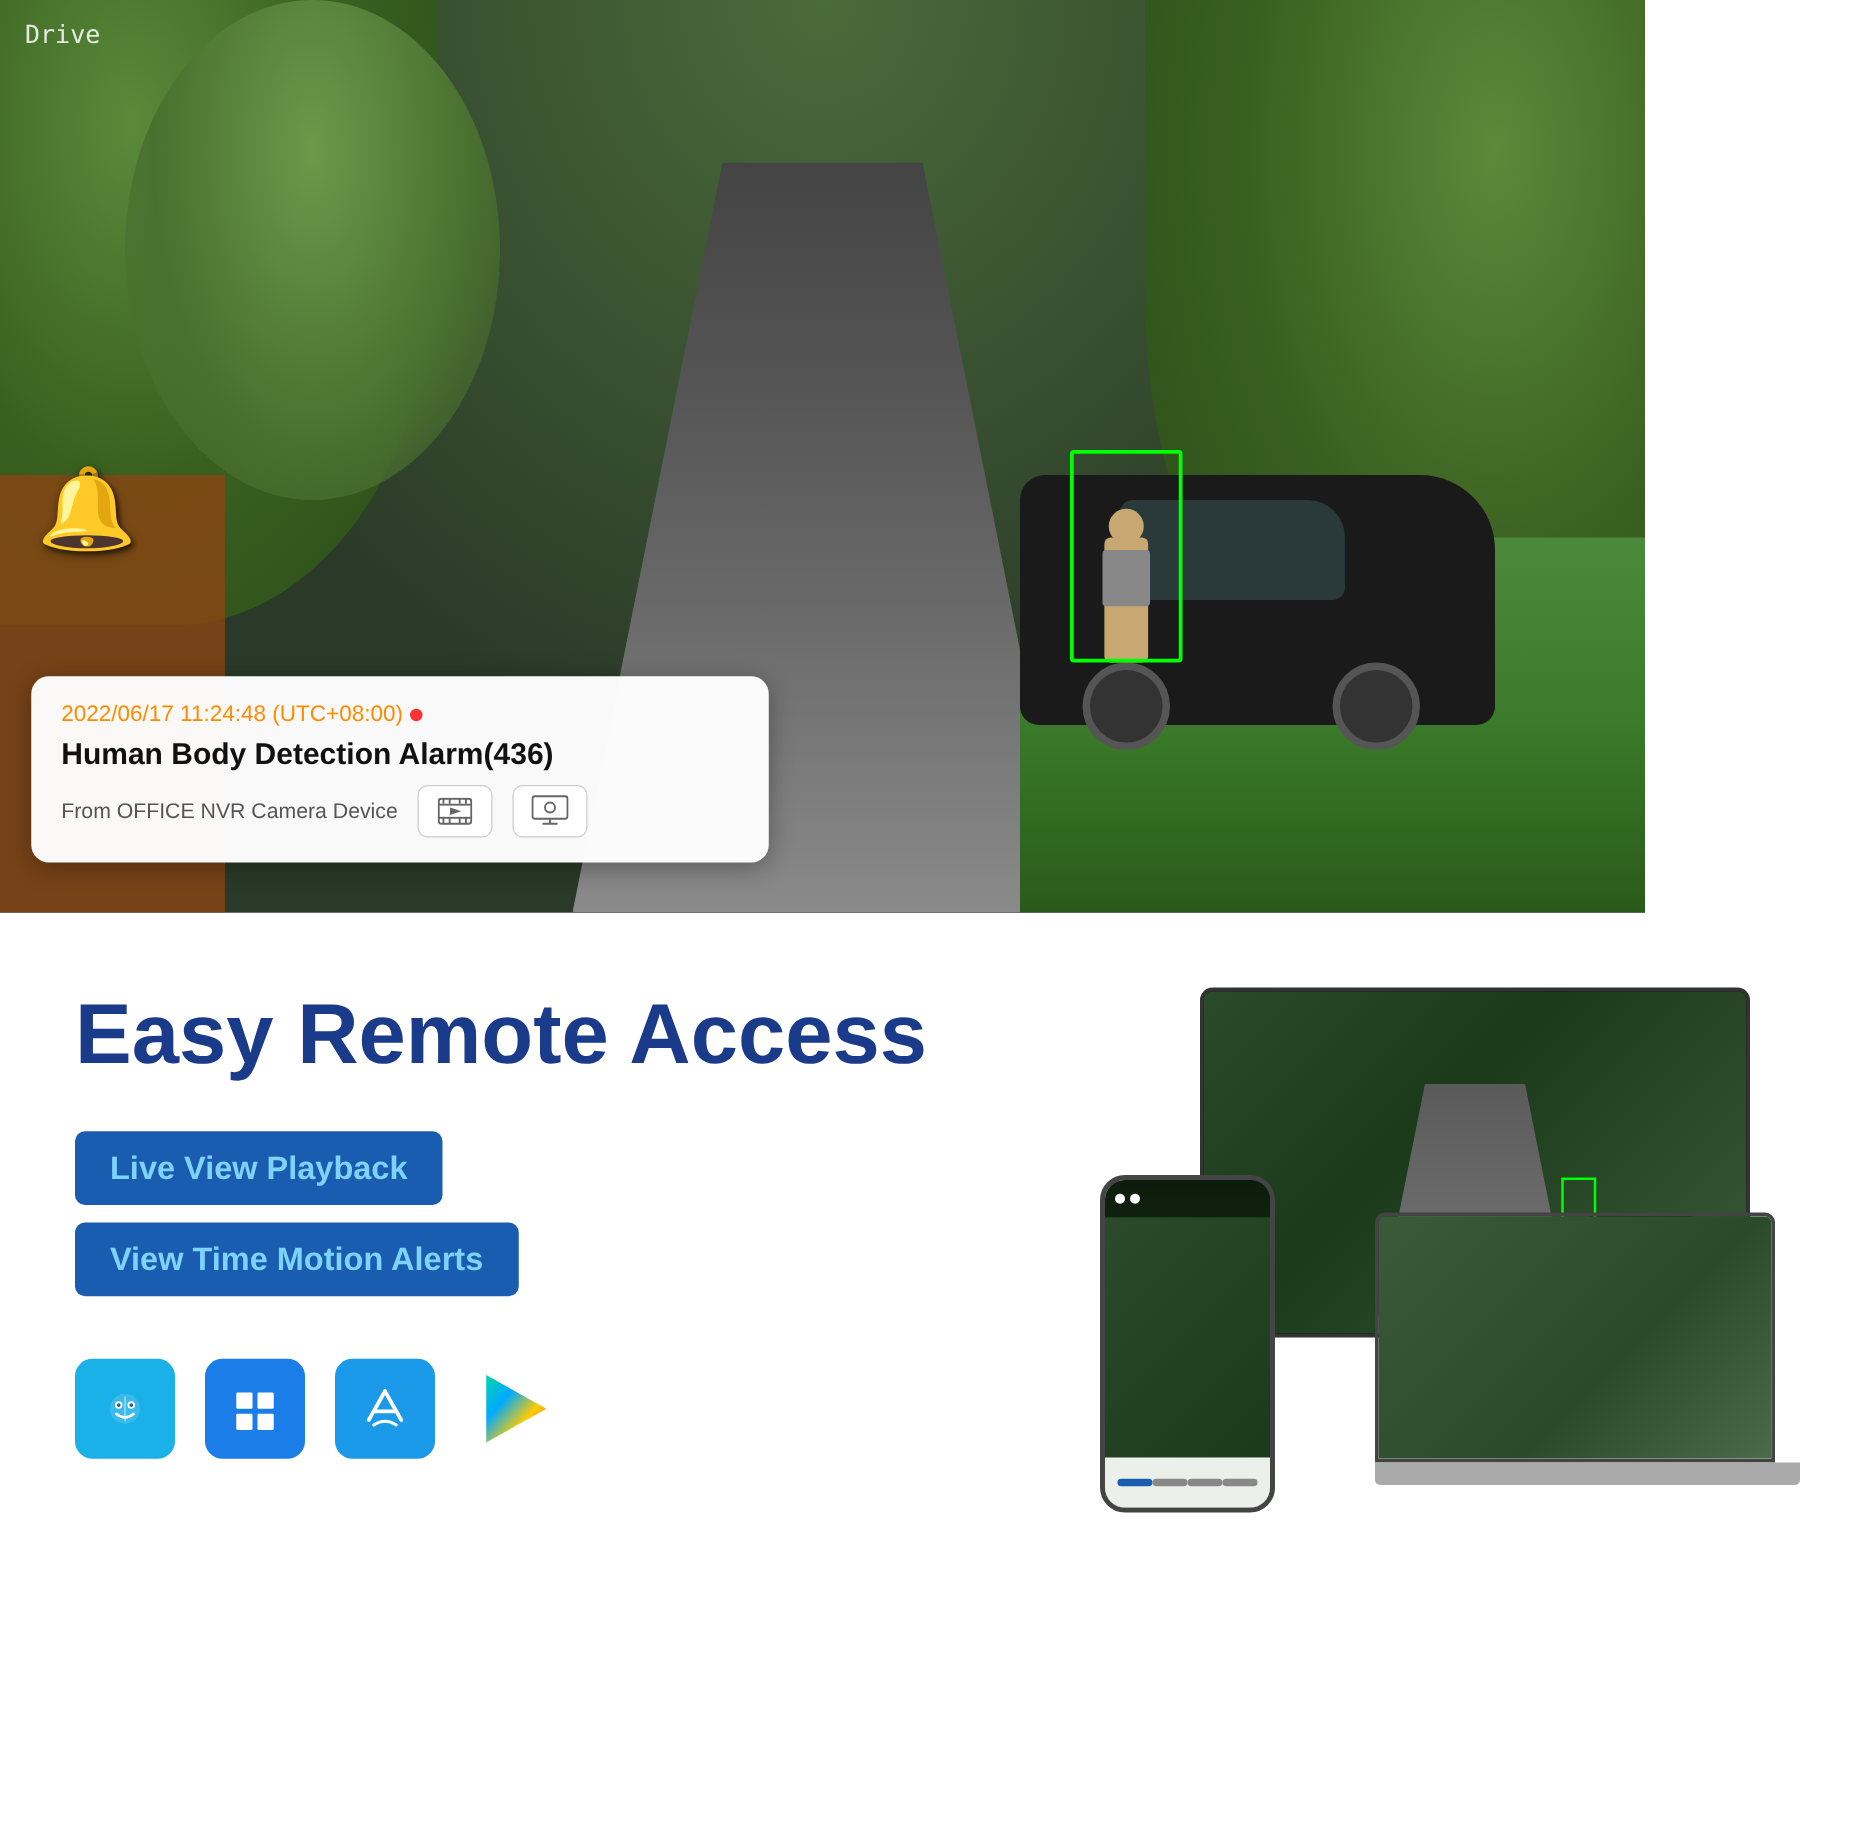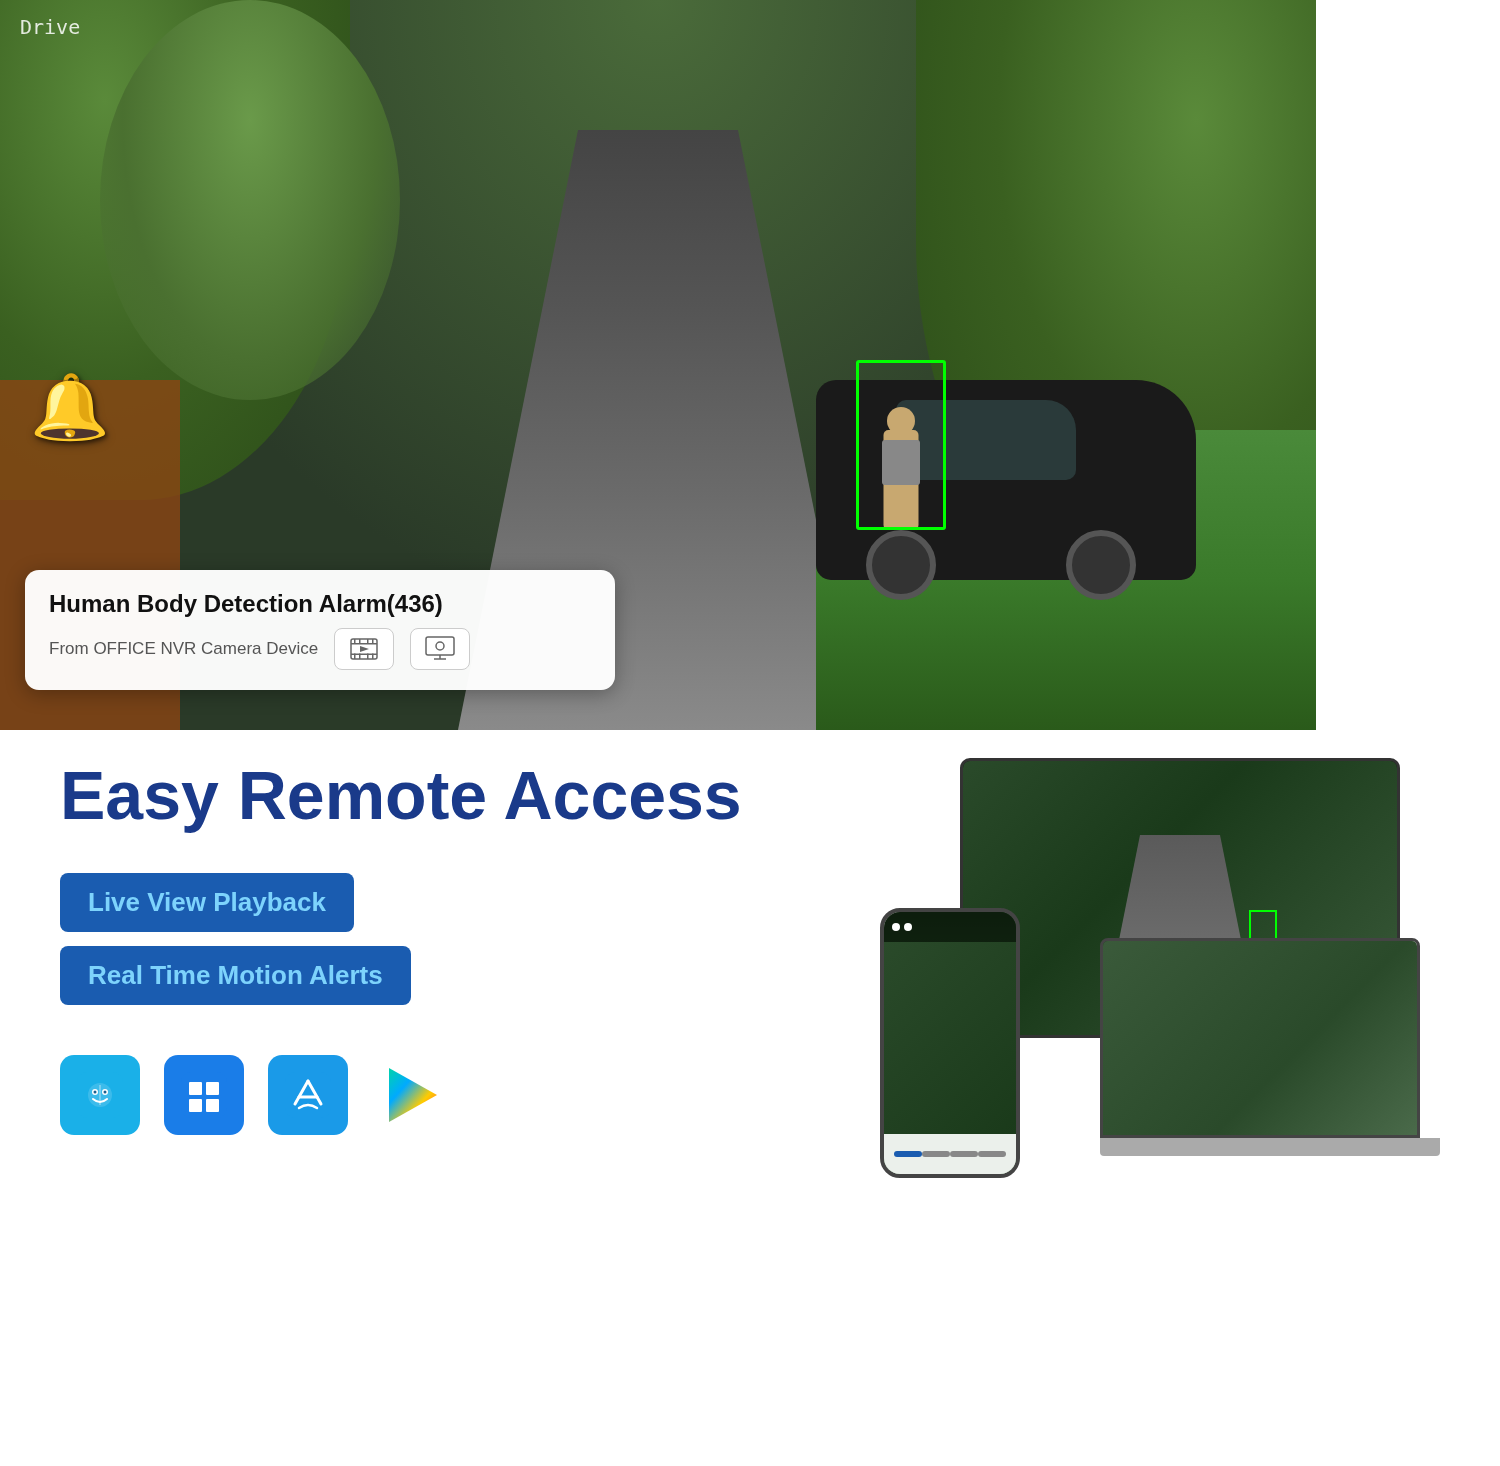--- a/index.html
+++ b/index.html
@@ -265,21 +265,21 @@
       cursor: pointer;
       background: #fff;
       font-size: 20px;
       color: #555;
     }
 
     
     .bottom-section {
       width: 1500px;
       background: #fff;
-      padding: 28px 60px 60px 60px;
+      padding: 60px 60px 60px 60px;
       display: flex;
       gap: 40px;
     }
 
     .left-content {
       flex: 1;
       min-width: 0;
     }
 
     .section-title {
@@ -515,20 +515,24 @@
   </div>
 
   <div class="drive-label">Drive</div>
 
 
   <div class="bell-container">
     <span class="bell-icon">🔔</span>
   </div>
 
   <div class="notification-card">
+    <div class="notif-time">
+      <span>2022/06/17 11:24:48 (UTC+08:00)</span>
+      <span class="notif-dot"></span>
+    </div>
     <div class="notif-title">Human Body Detection Alarm(436)</div>
     <div class="notif-source">
       <span>From OFFICE NVR Camera Device</span>
       <button class="notif-btn" title="Playback">
         <svg width="28" height="22" viewBox="0 0 28 22">
           <rect x="1" y="1" width="26" height="20" rx="2" fill="none" stroke="#666" stroke-width="1.5"></rect>
           <rect x="1" y="5" width="26" height="1.5" fill="#666"></rect>
           <rect x="1" y="15.5" width="26" height="1.5" fill="#666"></rect>
           <rect x="4" y="1" width="1.5" height="4" fill="#666"></rect>
           <rect x="9" y="1" width="1.5" height="4" fill="#666"></rect>
@@ -552,21 +556,21 @@
     </div>
   </div>
 </div>
 
 <div class="bottom-section">
   <div class="left-content">
     <h2 class="section-title">Easy Remote Access</h2>
 
     <div class="feature-pills">
       <div class="pill">Live View  Playback</div>
-      <div class="pill">Real Time Motion Alerts</div>
+      <div class="pill">View Time Motion Alerts</div>
     </div>
 
     <div class="platform-icons">
 
       <div class="platform-icon mac-icon" title="Mac">
         <svg width="46" height="46" viewBox="0 0 46 46">
           <rect width="46" height="46" rx="10" fill="#1ab0e8"></rect>
           <ellipse cx="23" cy="23" rx="12" ry="12" fill="#fff" opacity="0.15"></ellipse>
 
           <circle cx="18" cy="20" r="3" fill="#fff"></circle>

